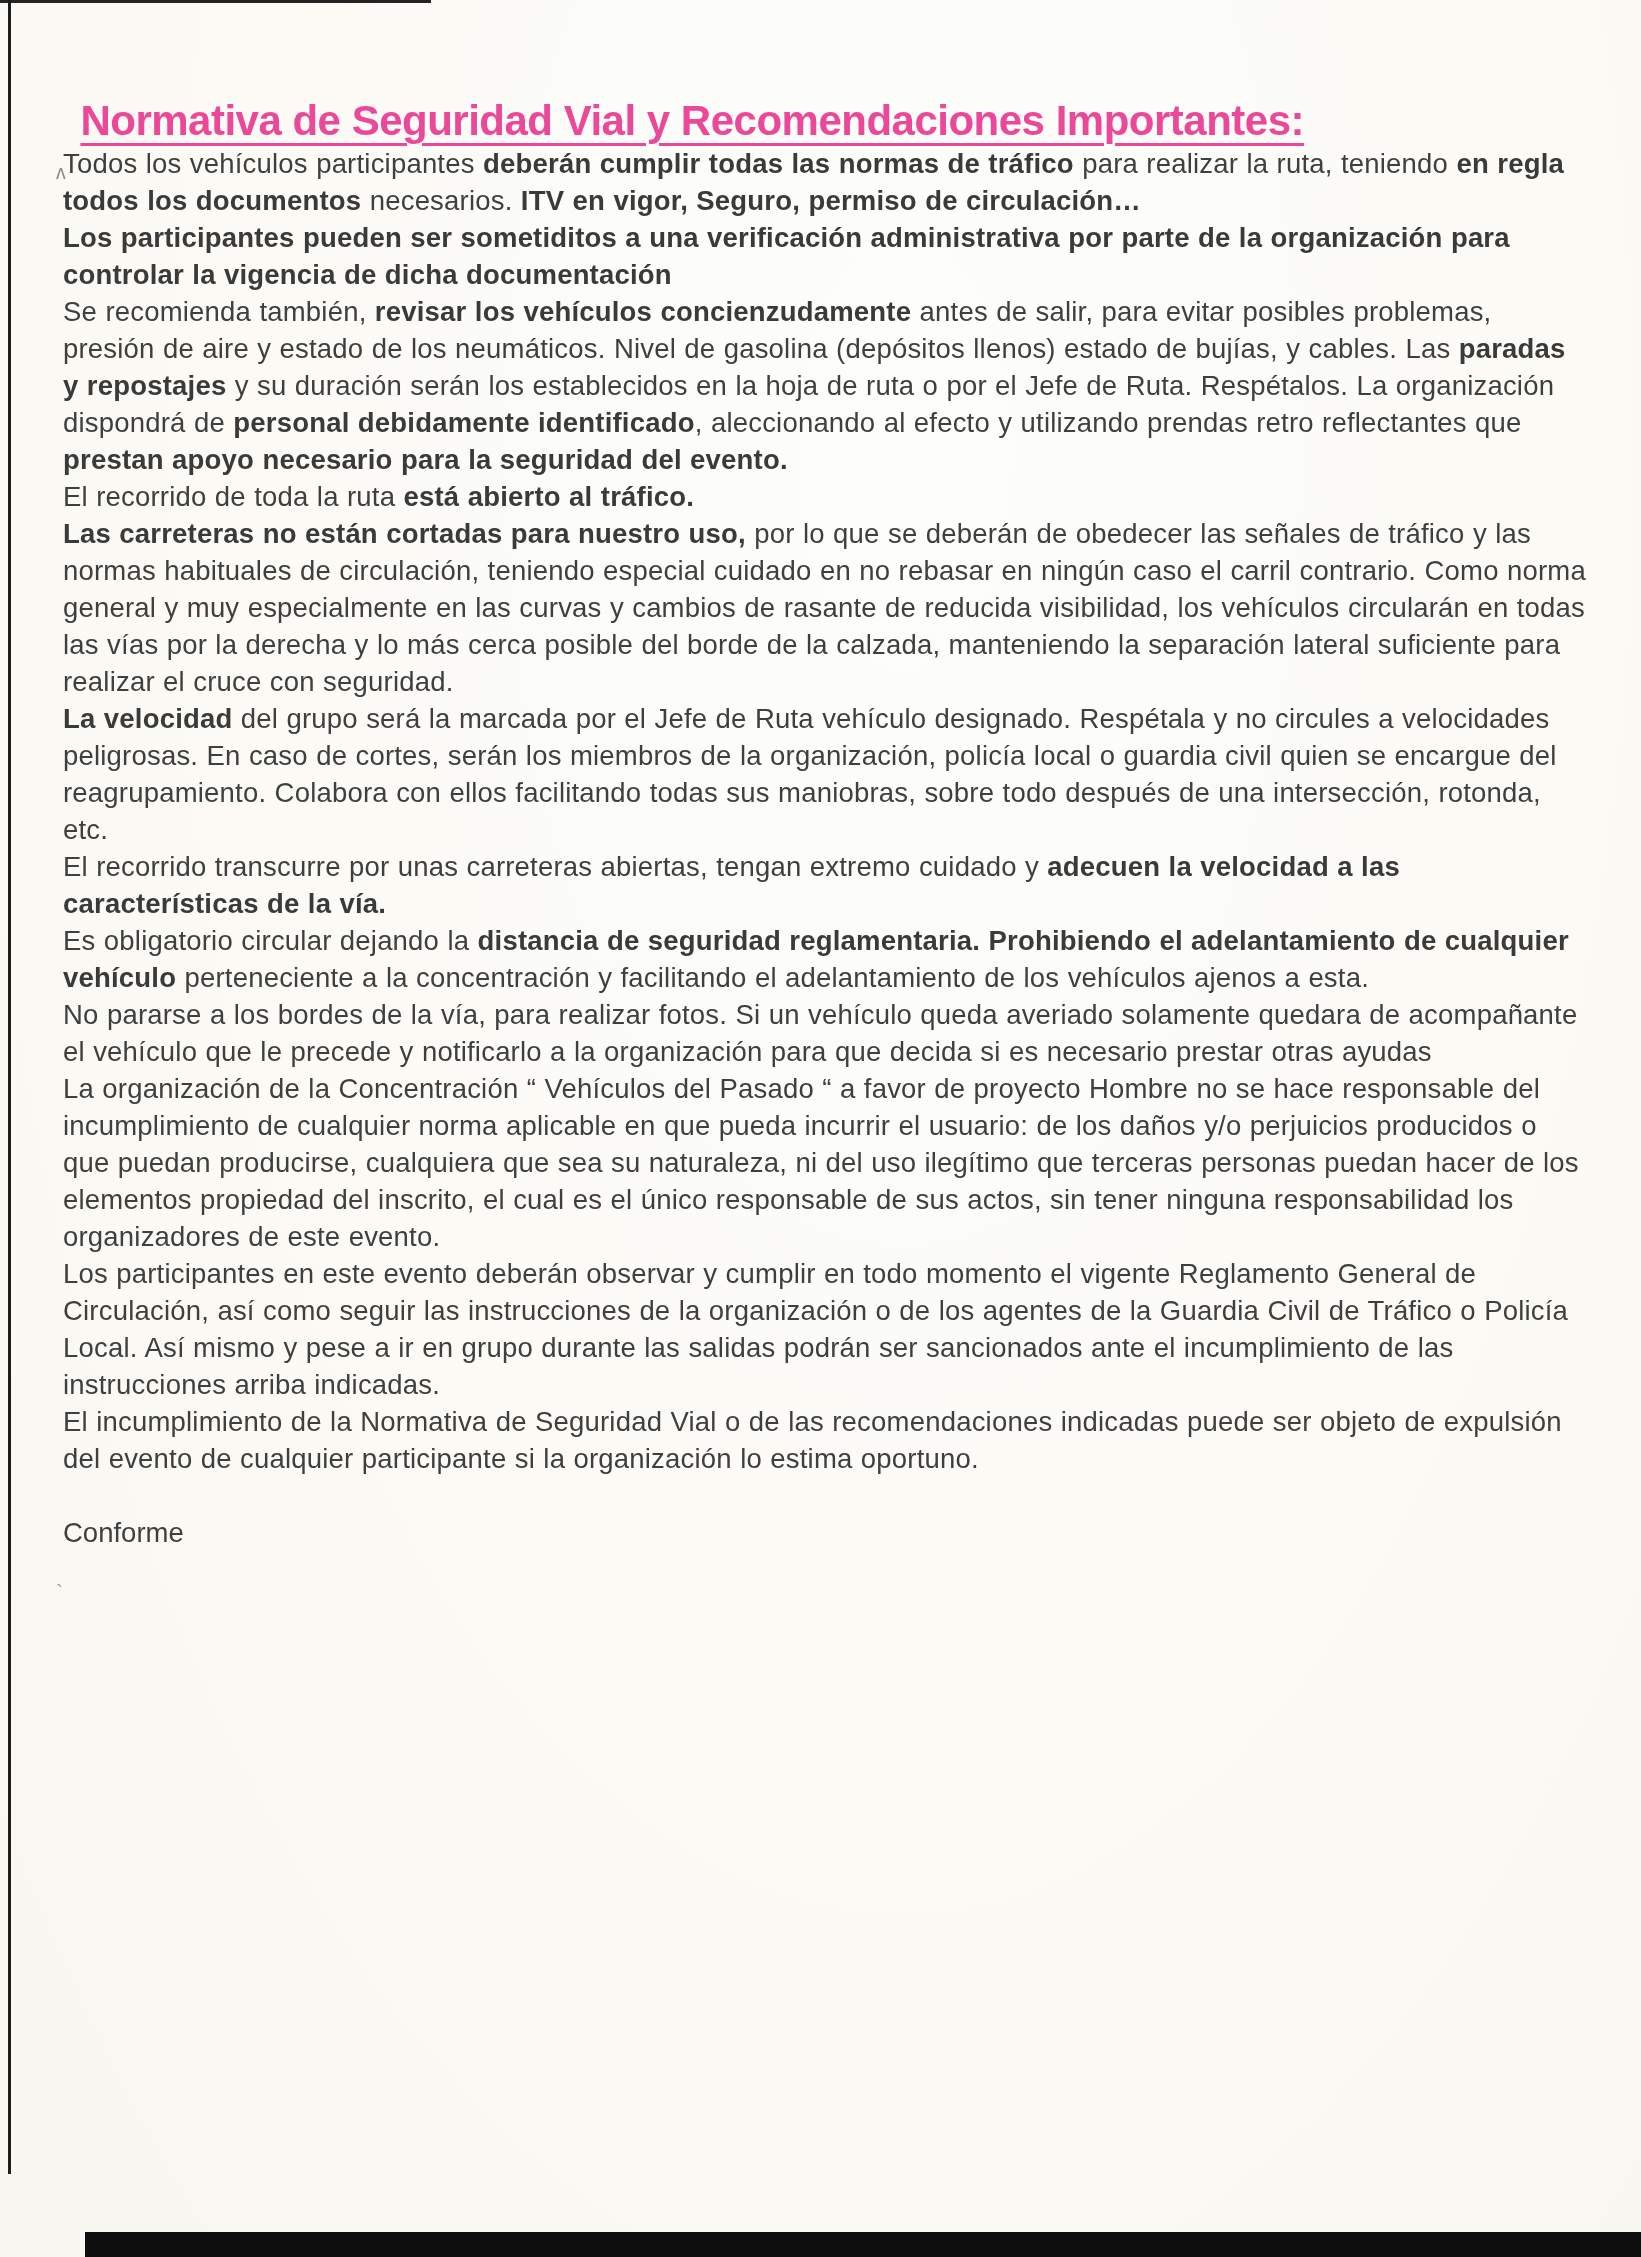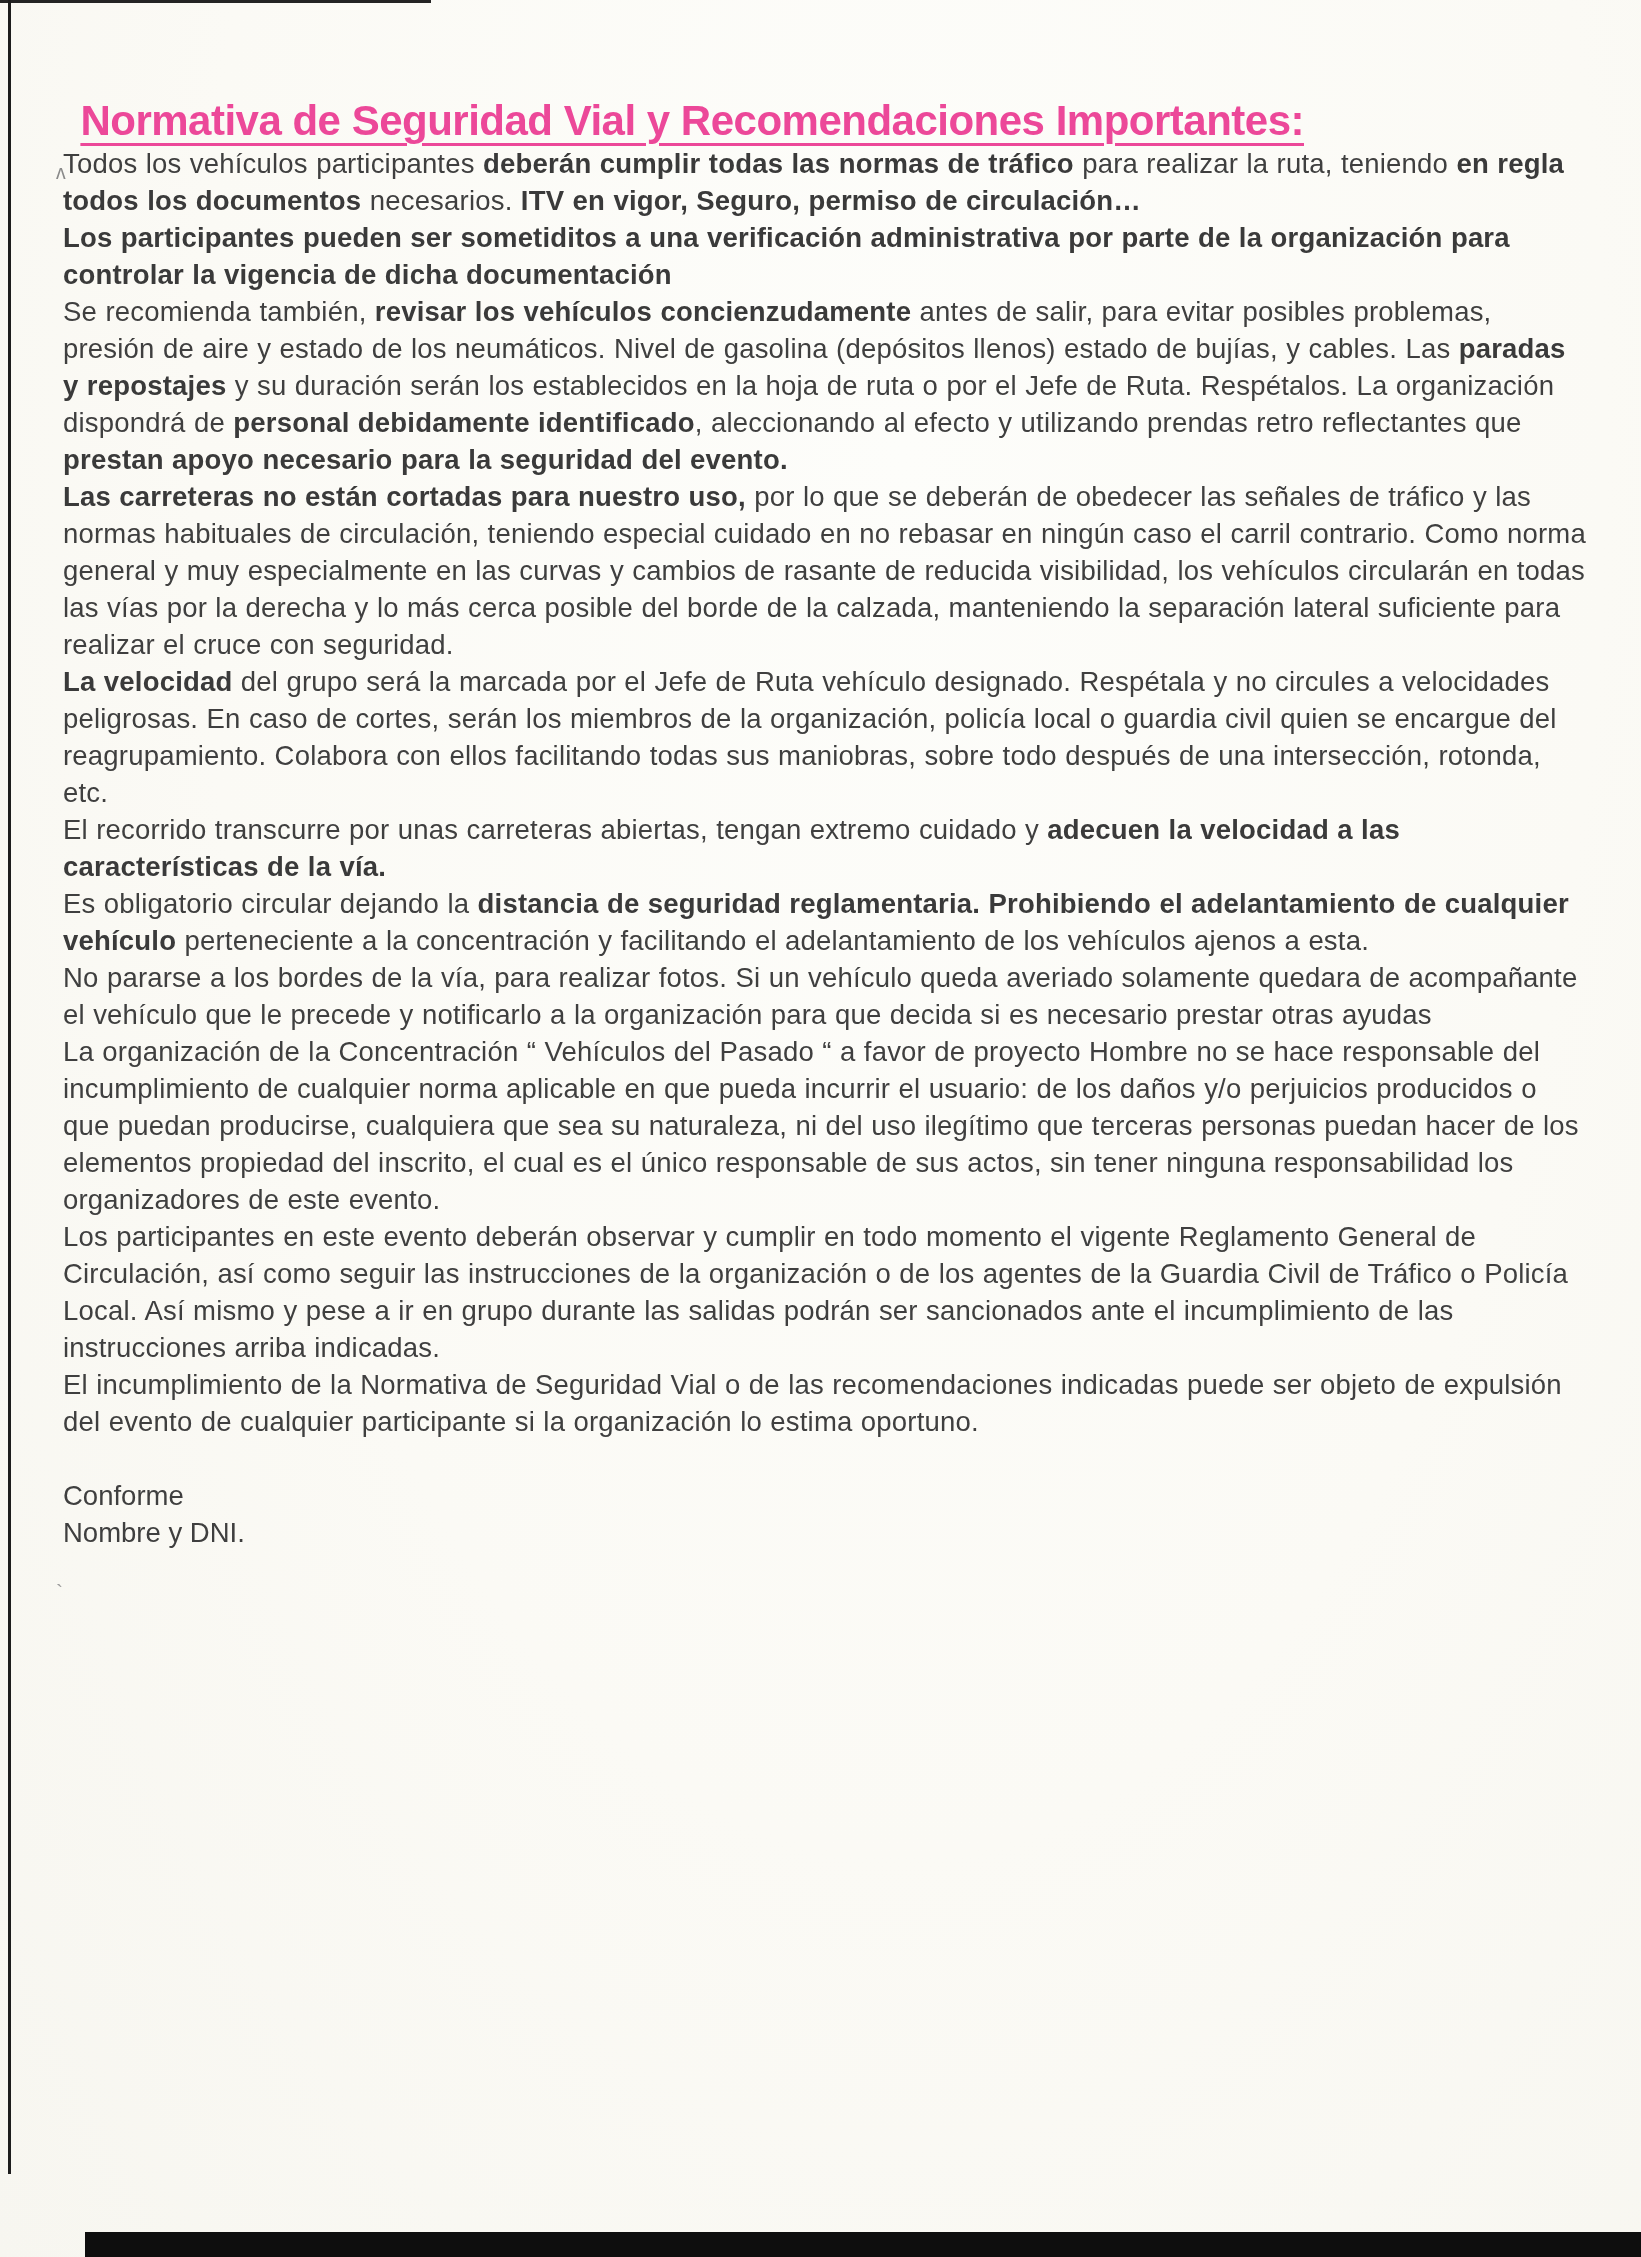--- a/index.html
+++ b/index.html
@@ -94,36 +94,36 @@
 <div class="page">
 
   <h1 class="doc-title">Normativa de Seguridad Vial y Recomendaciones Importantes:</h1>
 
   <p class="para lead"><span>Todos los vehículos participantes </span><span class="b">deberán cumplir todas las normas de tráfico </span><span>para realizar la ruta, teniendo </span><span class="b">en regla todos los documentos </span><span>necesarios.  </span><span class="b">ITV en vigor, Seguro, permiso de circulación…</span></p>
 
   <p class="para g3"><span class="b">Los participantes pueden ser sometiditos a una verificación administrativa por parte de la organización para controlar la vigencia de dicha documentación</span></p>
 
   <p class="para g0"><span>Se recomienda también, </span><span class="b">revisar los vehículos concienzudamente </span><span>antes de salir, para evitar posibles problemas, presión de aire y estado de los neumáticos. Nivel de gasolina (depósitos llenos) estado de bujías, y cables. Las </span><span class="b">paradas y repostajes </span><span>y su duración serán los establecidos en la hoja de ruta o por el Jefe de Ruta. Respétalos. La organización dispondrá de </span><span class="b">personal debidamente identificado</span><span>, aleccionando al efecto y utilizando prendas retro reflectantes que </span><span class="b">prestan apoyo necesario para la seguridad del evento.</span></p>
 
+  <p class="para g0"><span>El recorrido de toda la ruta </span><span class="b">está abierto al tráfico.</span></p>
 
   <p class="para g1"><span class="b">Las carreteras no están cortadas para nuestro uso, </span><span>por lo que se deberán de obedecer las señales de tráfico y las normas habituales de circulación, teniendo especial cuidado en no rebasar en ningún caso el carril contrario. Como norma general y muy especialmente en las curvas y cambios de rasante de reducida visibilidad, los vehículos circularán en todas las vías por la derecha y lo más cerca posible del borde de la calzada, manteniendo la separación lateral suficiente para realizar el cruce con seguridad.</span></p>
 
   <p class="para g2"><span class="b">La velocidad </span><span>del grupo será la marcada por el Jefe de Ruta vehículo designado. Respétala y no circules a velocidades peligrosas. En caso de cortes, serán los miembros de la organización, policía local o guardia civil quien se encargue del reagrupamiento. Colabora con ellos facilitando todas sus maniobras, sobre todo después de una intersección, rotonda, etc.</span></p>
 
   <p class="para g3"><span>El recorrido transcurre por unas carreteras abiertas, tengan extremo cuidado y </span><span class="b">adecuen la velocidad a las características de la vía.</span></p>
 
   <p class="para g2"><span>Es obligatorio circular dejando la </span><span class="b">distancia de seguridad reglamentaria. Prohibiendo el adelantamiento de cualquier vehículo </span><span>perteneciente a la concentración y facilitando el adelantamiento de los vehículos ajenos a esta.</span></p>
 
   <p class="para g3"><span>No pararse a los bordes de la vía, para realizar fotos.  Si un vehículo queda averiado solamente quedara de acompañante el vehículo que le precede y notificarlo a la organización para que decida si es necesario prestar otras ayudas</span></p>
 
   <p class="para g2"><span>La organización de la Concentración  “ Vehículos del Pasado “ a favor de proyecto Hombre no se hace responsable del incumplimiento de cualquier norma aplicable en que pueda incurrir el usuario: de los daños y/o perjuicios producidos o que puedan producirse, cualquiera que sea su naturaleza, ni del uso ilegítimo que terceras personas puedan hacer de los elementos propiedad del inscrito, el cual es el único responsable de sus actos, sin tener ninguna responsabilidad los organizadores de este evento.</span></p>
 
   <p class="para g4"><span>Los participantes en este evento deberán observar y cumplir en todo momento el vigente Reglamento General de Circulación, así como seguir las instrucciones de la organización o de los agentes de la Guardia Civil de Tráfico o Policía Local. Así mismo y pese a ir en grupo durante las salidas podrán ser sancionados ante el incumplimiento de las instrucciones arriba indicadas.</span></p>
 
   <p class="para g3"><span>El incumplimiento de la Normativa de Seguridad Vial o de las recomendaciones indicadas puede ser objeto de expulsión del evento de cualquier participante si la organización lo estima oportuno.</span></p>
 
   <div class="sig">
     <p>Conforme</p>
-    <p>Nombre y DNI.</p>
   </div>
 
 </div>
 
 
 </body></html>

